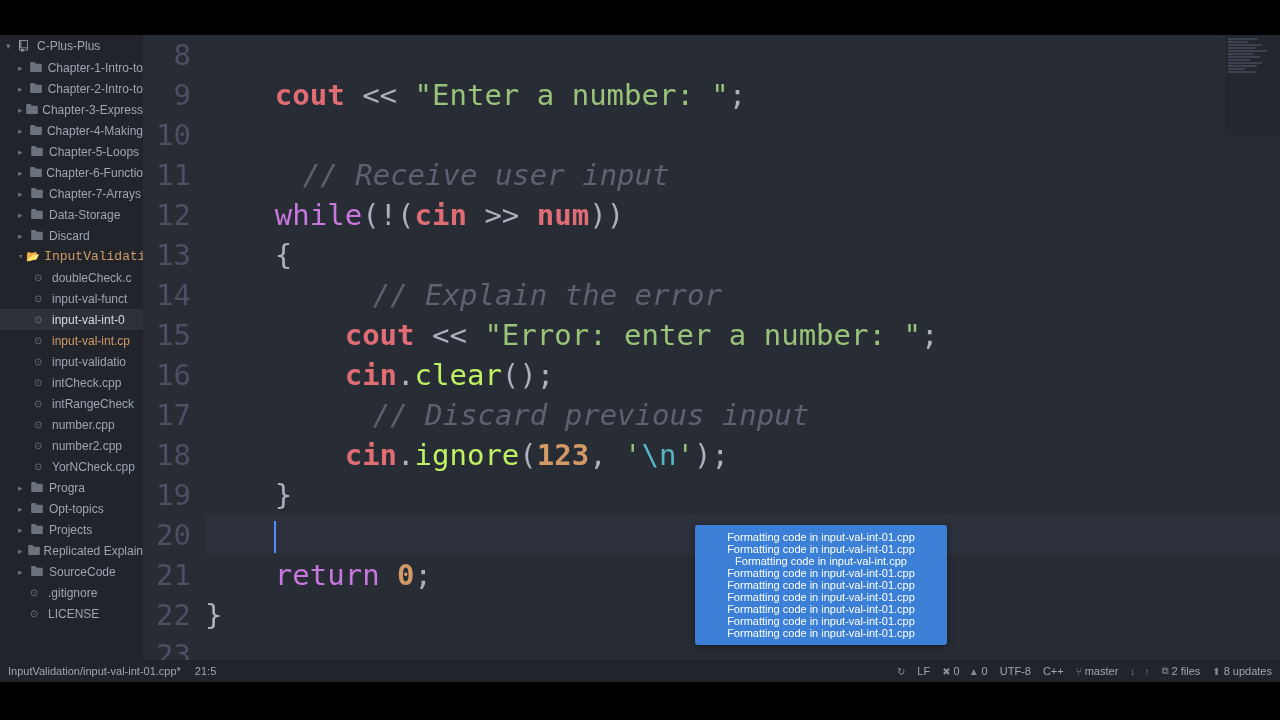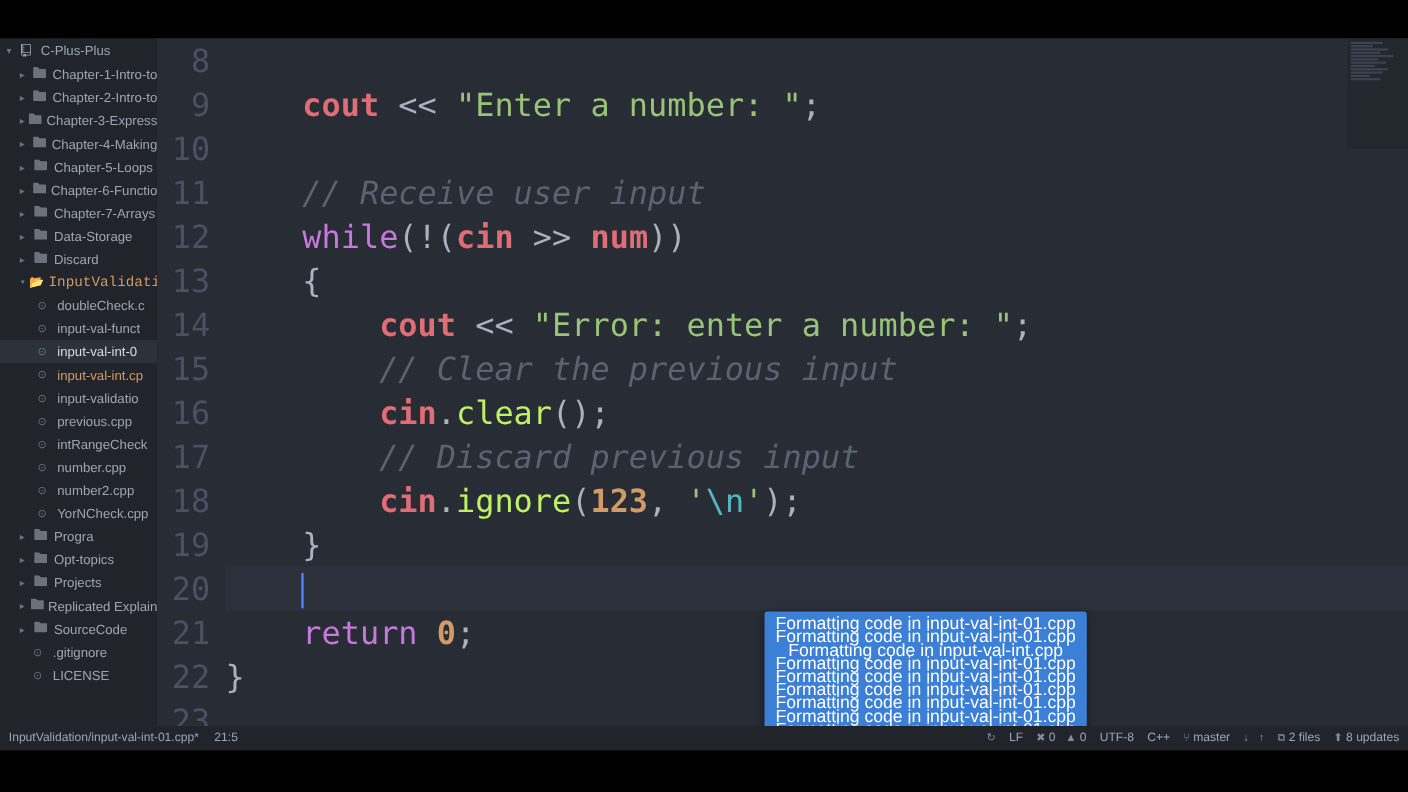--- a/index.html
+++ b/index.html
@@ -88,21 +88,21 @@
 .code-line { height: 40px; white-space: pre; }
 .code-line.cursor-line { background: #2c313c; }
 .k-keyword { color: #c678dd; }
 .k-ident { color: #e06c75; font-weight: bold; }
 .k-op { color: #abb2bf; }
 .k-punc { color: #abb2bf; }
 .k-string { color: #98c379; }
 .k-escape { color: #56b6c2; }
 .k-method { color: #bef264; }
 .k-number { color: #d19a66; font-weight: bold; }
-.k-comment { color: #5c6370; font-style: italic; }
+.k-comment { color: #5c6370; font-style: italic; margin-left: 28px; }
 .k-char { color: #98c379; }
 .cursor-bar {
   display: inline-block;
   width: 2px;
   height: 32px;
   background: #528bff;
   vertical-align: middle;
   margin-left: -1px;
 }
 .minimap {
@@ -112,28 +112,28 @@
   width: 55px;
   height: 100px;
   background: #21252b;
   opacity: 0.6;
   padding: 3px;
 }
 .minimap-line { height: 2px; margin-bottom: 1px; background: #4b5263; }
 .notification {
   position: absolute;
   left: 695px;
-  top: 556px;
-  width: 293px;
+  top: 525px;
+  width: 252px;
   background: #3b7fd6;
   border-radius: 3px;
   padding: 6px 8px;
   color: #fff;
   font-family: -apple-system, BlinkMacSystemFont, 'Segoe UI', sans-serif;
-  font-size: 16px;
+  font-size: 11px;
   line-height: 12px;
   text-align: center;
   box-shadow: 0 2px 8px rgba(0,0,0,0.4);
 }
 .status-bar {
   position: absolute;
   bottom: 38px;
   left: 0;
   right: 0;
   height: 22px;
@@ -250,21 +250,21 @@
         <div class="tree-item nested highlight">
           <span class="file-icon">⊙</span>
           <span>input-val-int.cp</span>
         </div>
         <div class="tree-item nested">
           <span class="file-icon">⊙</span>
           <span>input-validatio</span>
         </div>
         <div class="tree-item nested">
           <span class="file-icon">⊙</span>
-          <span>previous.cpp</span>
+          <span>intCheck.cpp</span>
         </div>
         <div class="tree-item nested">
           <span class="file-icon">⊙</span>
           <span>intRangeCheck</span>
         </div>
         <div class="tree-item nested">
           <span class="file-icon">⊙</span>
           <span>number.cpp</span>
         </div>
         <div class="tree-item nested">
@@ -344,22 +344,22 @@
         <div class="line-number">22</div>
         <div class="line-number">23</div>
       </div>
     <div class="code-body" id="code-body">
         <div class="code-line"></div>
         <div class="code-line"><span class="k-punc">    </span><span class="k-ident">cout</span><span class="k-punc"> </span><span class="k-op">&lt;&lt;</span><span class="k-punc"> </span><span class="k-string">"Enter a number: "</span><span class="k-punc">;</span></div>
         <div class="code-line"></div>
         <div class="code-line"><span class="k-punc">    </span><span class="k-comment">// Receive user input</span></div>
         <div class="code-line"><span class="k-punc">    </span><span class="k-keyword">while</span><span class="k-punc">(!(</span><span class="k-ident">cin</span><span class="k-punc"> </span><span class="k-op">&gt;&gt;</span><span class="k-punc"> </span><span class="k-ident">num</span><span class="k-punc">))</span></div>
         <div class="code-line"><span class="k-punc">    </span><span class="k-punc">{</span></div>
+        <div class="code-line"><span class="k-punc">        </span><span class="k-comment">// Explain the error</span></div>
         <div class="code-line"><span class="k-punc">        </span><span class="k-ident">cout</span><span class="k-punc"> </span><span class="k-op">&lt;&lt;</span><span class="k-punc"> </span><span class="k-string">"Error: enter a number: "</span><span class="k-punc">;</span></div>
-        <div class="code-line"><span class="k-punc">        </span><span class="k-comment">// Clear the previous input</span></div>
         <div class="code-line"><span class="k-punc">        </span><span class="k-ident">cin</span><span class="k-punc">.</span><span class="k-method">clear</span><span class="k-punc">();</span></div>
         <div class="code-line"><span class="k-punc">        </span><span class="k-comment">// Discard previous input</span></div>
         <div class="code-line"><span class="k-punc">        </span><span class="k-ident">cin</span><span class="k-punc">.</span><span class="k-method">ignore</span><span class="k-punc">(</span><span class="k-number">123</span><span class="k-punc">, </span><span class="k-char">'</span><span class="k-escape">\n</span><span class="k-char">'</span><span class="k-punc">);</span></div>
         <div class="code-line"><span class="k-punc">    </span><span class="k-punc">}</span></div>
         <div class="code-line cursor-line"><span class="k-punc">    </span><span class="cursor-bar"></span></div>
         <div class="code-line"><span class="k-punc">    </span><span class="k-keyword">return</span><span class="k-punc"> </span><span class="k-number">0</span><span class="k-punc">;</span></div>
         <div class="code-line"><span class="k-punc">}</span></div>
       </div>
     <div class="minimap">
       <div class="minimap-line" style="width:60%"></div>

